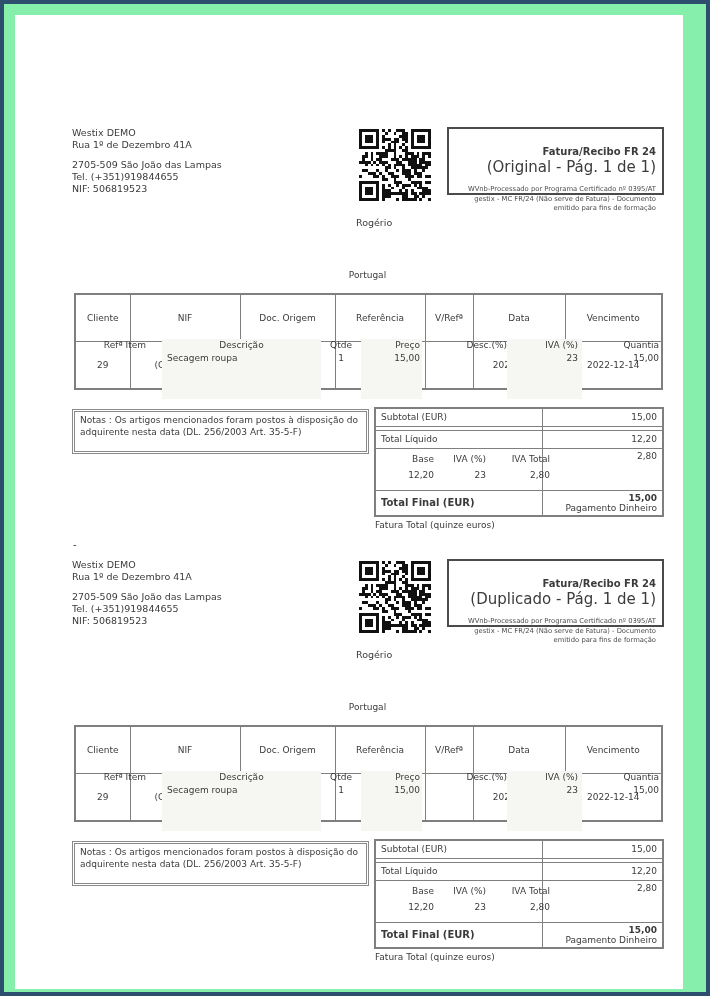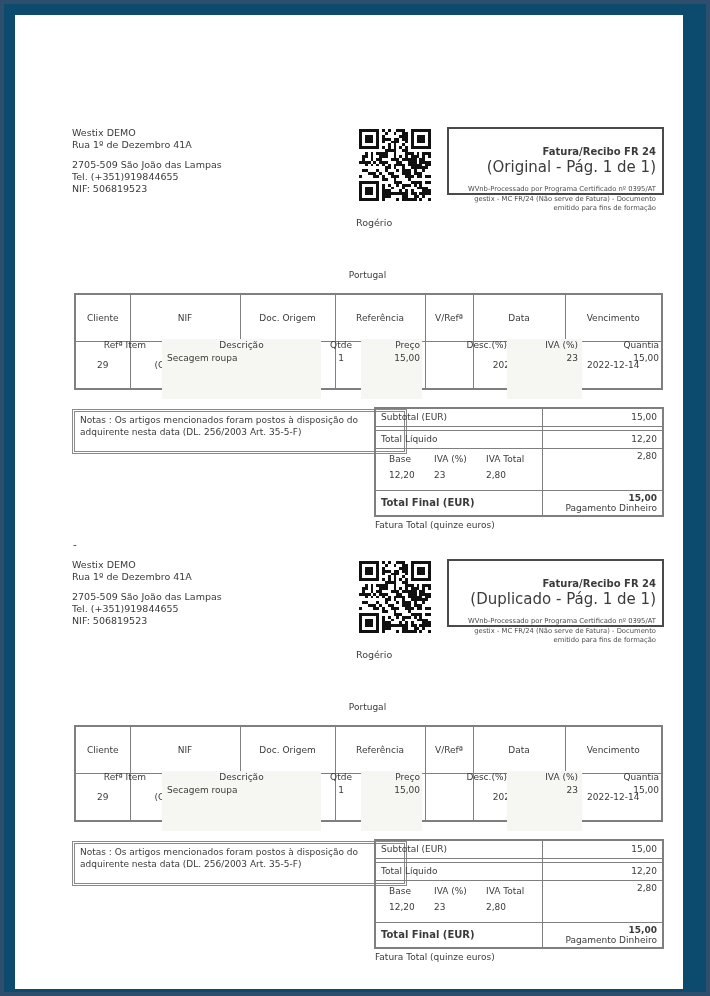--- a/index.html
+++ b/index.html
@@ -1,18 +1,18 @@
 <!DOCTYPE html>
 <html><head>
 <meta charset="utf-8">
 <style>
   * { margin:0; padding:0; box-sizing:border-box; }
   html,body { width:710px; height:996px; overflow:hidden; }
   body { background:#2d4f6d; font-family:"DejaVu Sans", sans-serif; position:relative; }
-  .frame { position:absolute; left:4px; top:4px; right:4px; bottom:4px; background:#0c4a6e; }
+  .frame { position:absolute; left:4px; top:4px; right:4px; bottom:4px; background:#86efac; }
   .page { position:absolute; left:11px; top:11px; width:668px; height:974px; background:#ffffff; color:#3b3b3b; }
 
   .copy { position:absolute; left:0; width:668px; height:430px; }
   .copy-sep { position:absolute; left:58px; font-size:10px; color:#3b3b3b; }
 
   .company { position:absolute; left:57px; top:0; font-size:9.5px; line-height:12px; }
   .company .gap { height:8px; }
 
   .qr { position:absolute; left:344px; top:2px; width:72px; height:72px; shape-rendering:crispEdges; }
 
@@ -39,35 +39,35 @@
   .c-gap { width:16px; }
   .c-desc { width:159px; }
   .c-desc .h { text-align:center; }
   .c-desc .v { text-align:left; padding-left:5px; }
   .c-qtde { width:40px; text-align:center; }
   .c-preco { width:61px; text-align:right; padding-right:2px; }
   .c-descpct { width:85px; text-align:right; }
   .c-iva { width:75px; text-align:right; padding-right:4px; }
   .c-quantia { width:77px; text-align:right; }
 
-  .notes { position:absolute; left:57px; top:282px; width:335px; height:45px;
+  .notes { position:absolute; left:57px; top:282px; width:297px; height:45px;
            border:1px solid #8a8a8a; padding:1px; }
   .notes-inner { width:100%; height:100%; border:1px solid #8a8a8a;
                  font-size:9px; line-height:11.5px; padding:3px 5px; }
 
   .totals-col { position:absolute; left:359px; top:280px; width:288px; }
   .totals { width:288px; border:2px solid #7f7f7f; font-size:9px; }
   .totals td { border:1px solid #7f7f7f; vertical-align:middle; }
   .totals .lbl { text-align:left; padding:2px 5px; }
   .totals .val { text-align:right; padding:2px 5px; }
   .totals .sp td { height:4px; padding:0; }
   .totals .rowh td { height:18px; }
   .taxcell { vertical-align:top !important; padding-top:5px !important; height:42px; }
   .taxgrid { display:grid; grid-template-columns:45px 52px 64px; row-gap:6px; justify-content:start; padding-left:8px; }
-  .taxgrid span { text-align:left; }
+  .taxgrid span { text-align:right; }
   .valtop { vertical-align:top !important; }
   .bold { font-weight:bold; }
   .finalrow td { height:26px; }
   .finalrow .lbl { font-size:10px; }
   .words { font-size:9px; margin-top:3px; padding-left:1px; }
 </style>
 </head>
 <body>
 
 <div class="frame">

